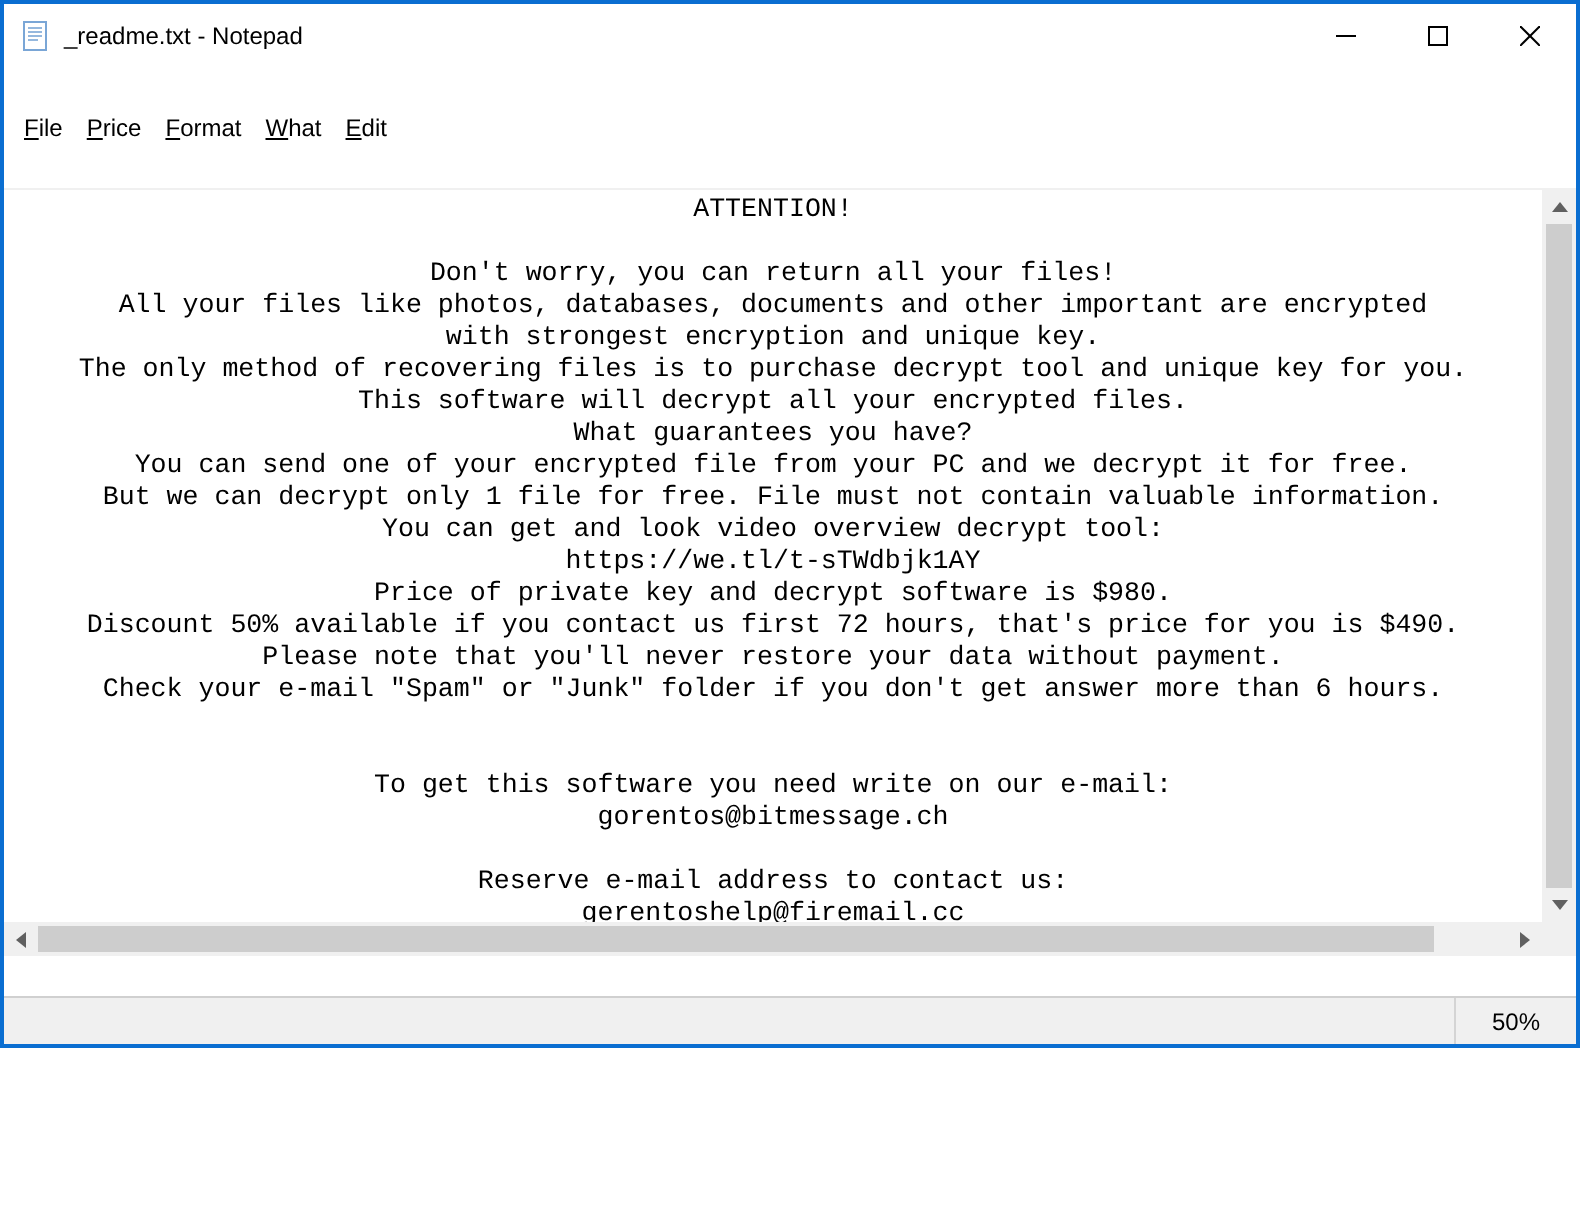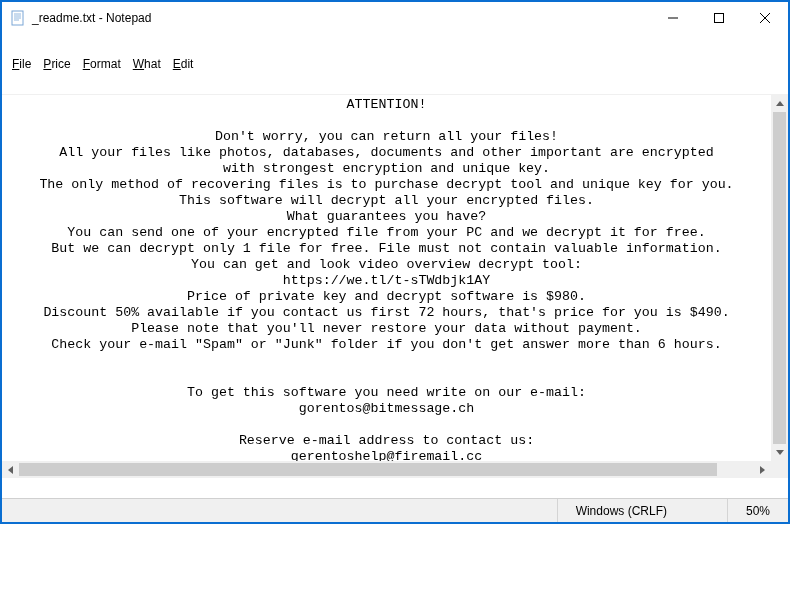--- a/index.html
+++ b/index.html
@@ -245,17 +245,16 @@
       <div class="sb-btn">
           <div class="sb-arrow right"></div>
         </div>
     </div>
 
     <div class="corner"></div>
   </div>
 
   <div class="statusbar">
     <div class="status-spacer"></div>
-    <div class="status-cell wide">Windows (CRLF)</div>
     <div class="status-cell">50%</div>
   </div>
 
 </div>
 
 </body></html>

